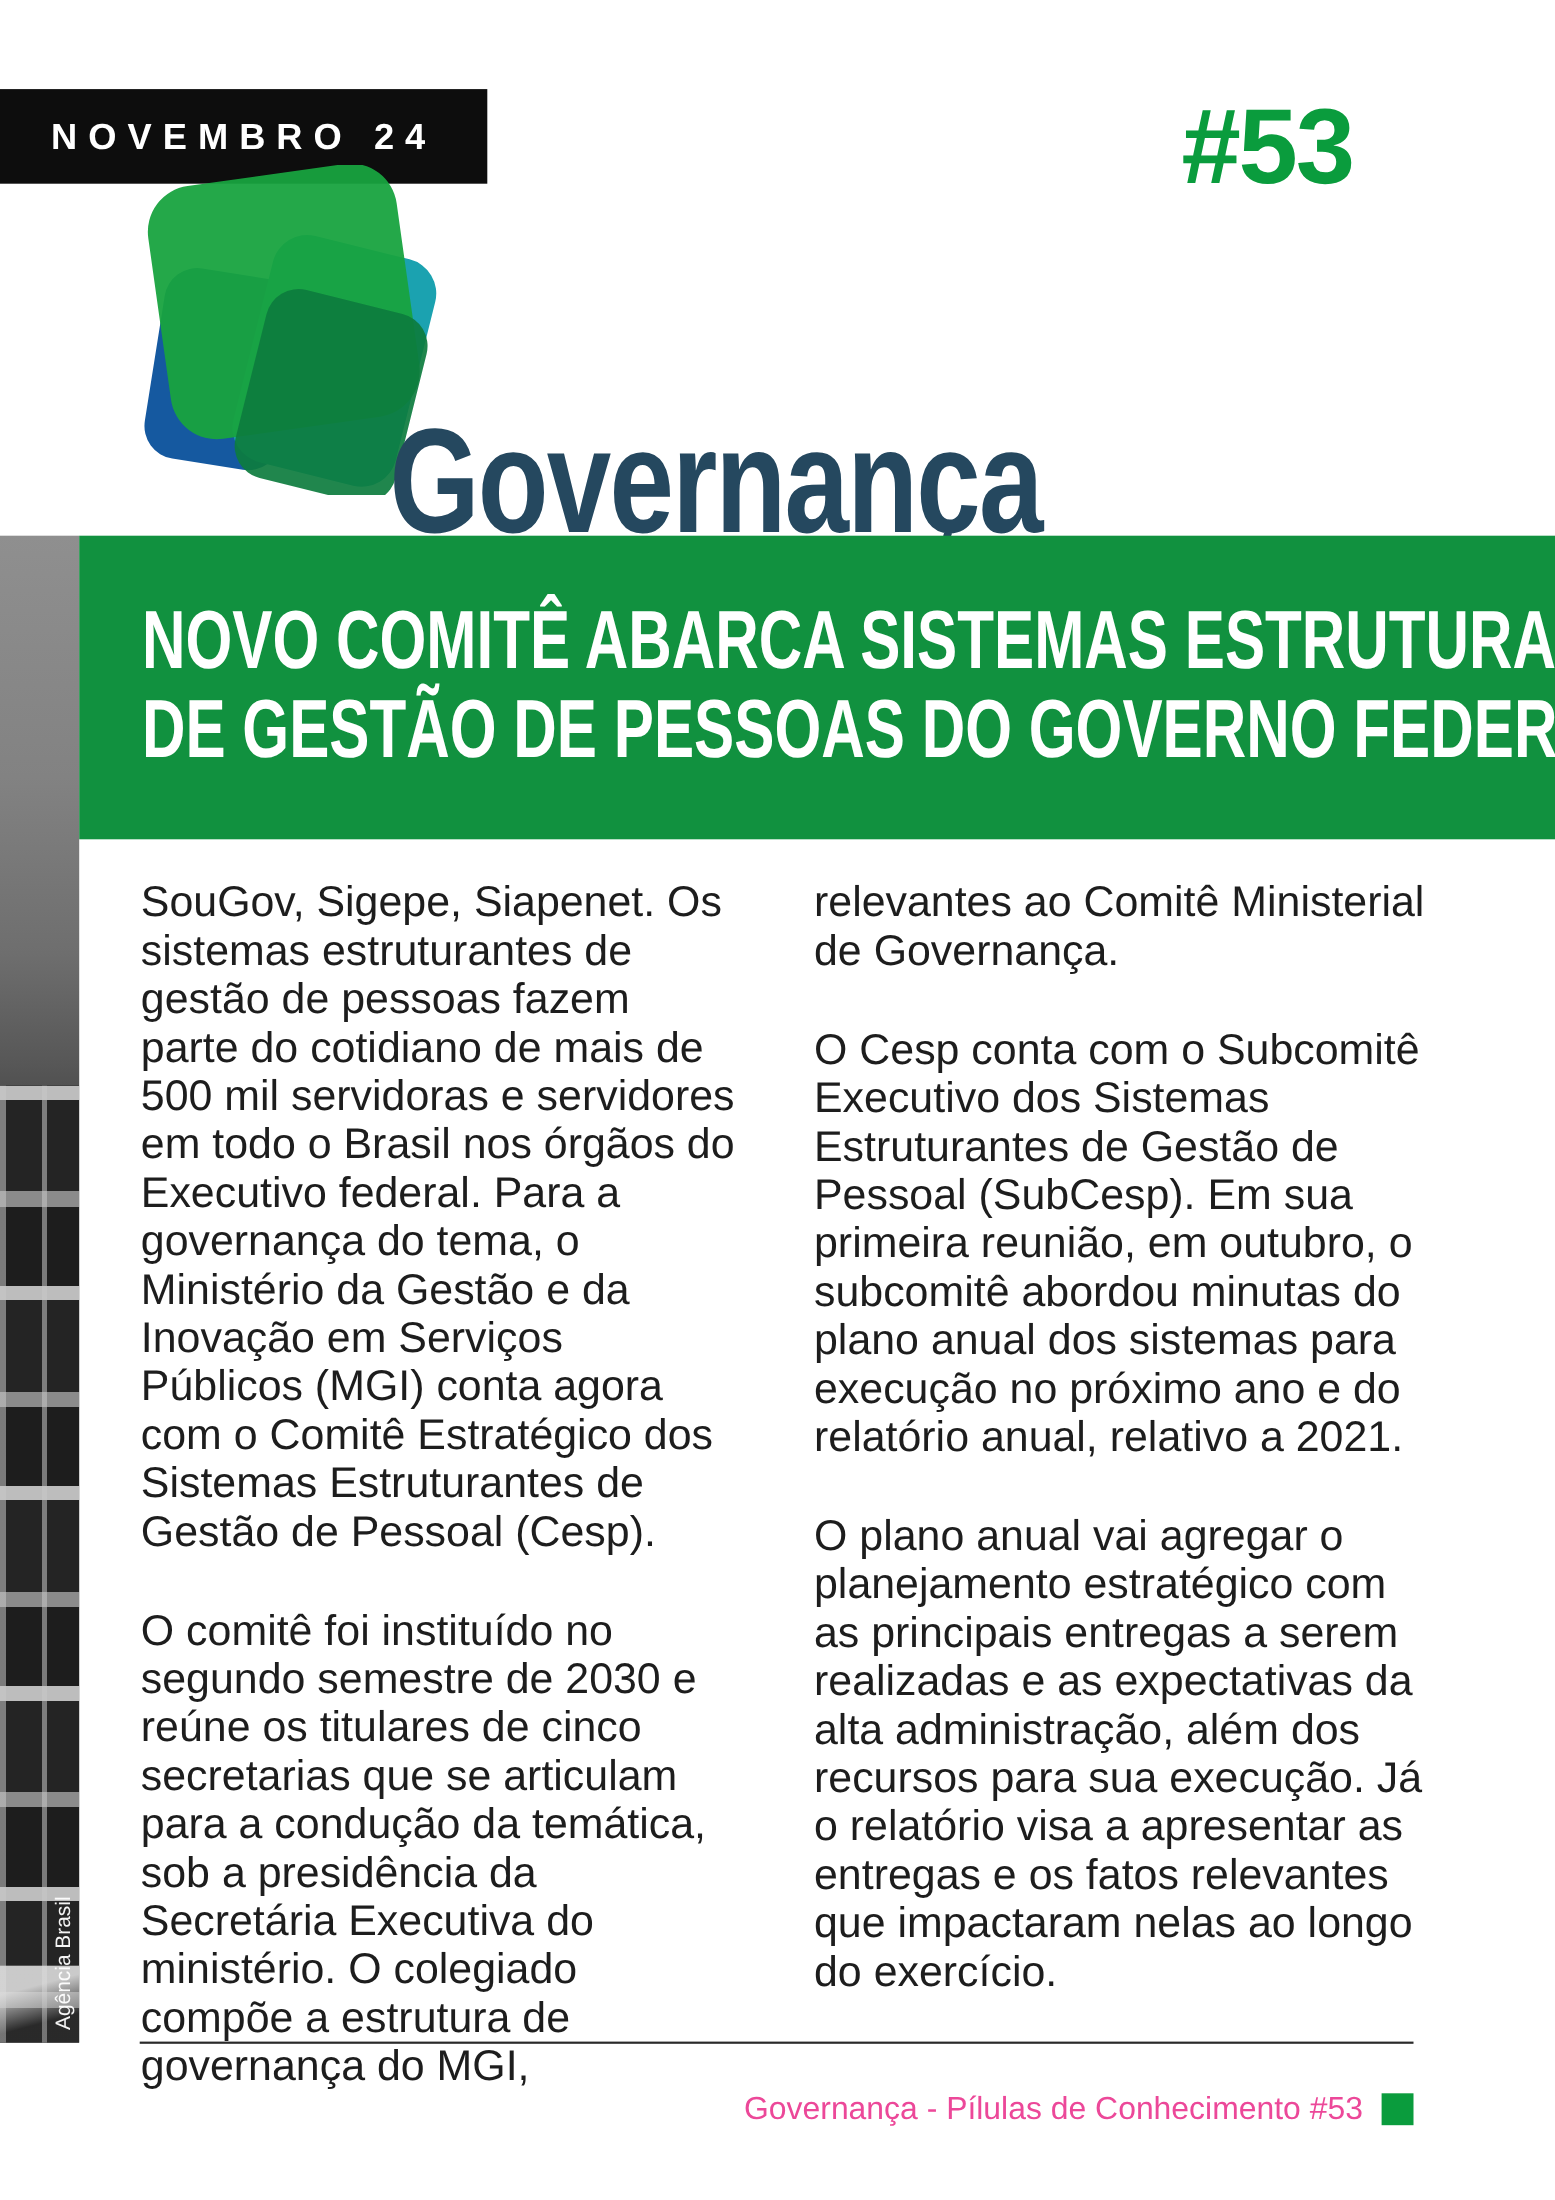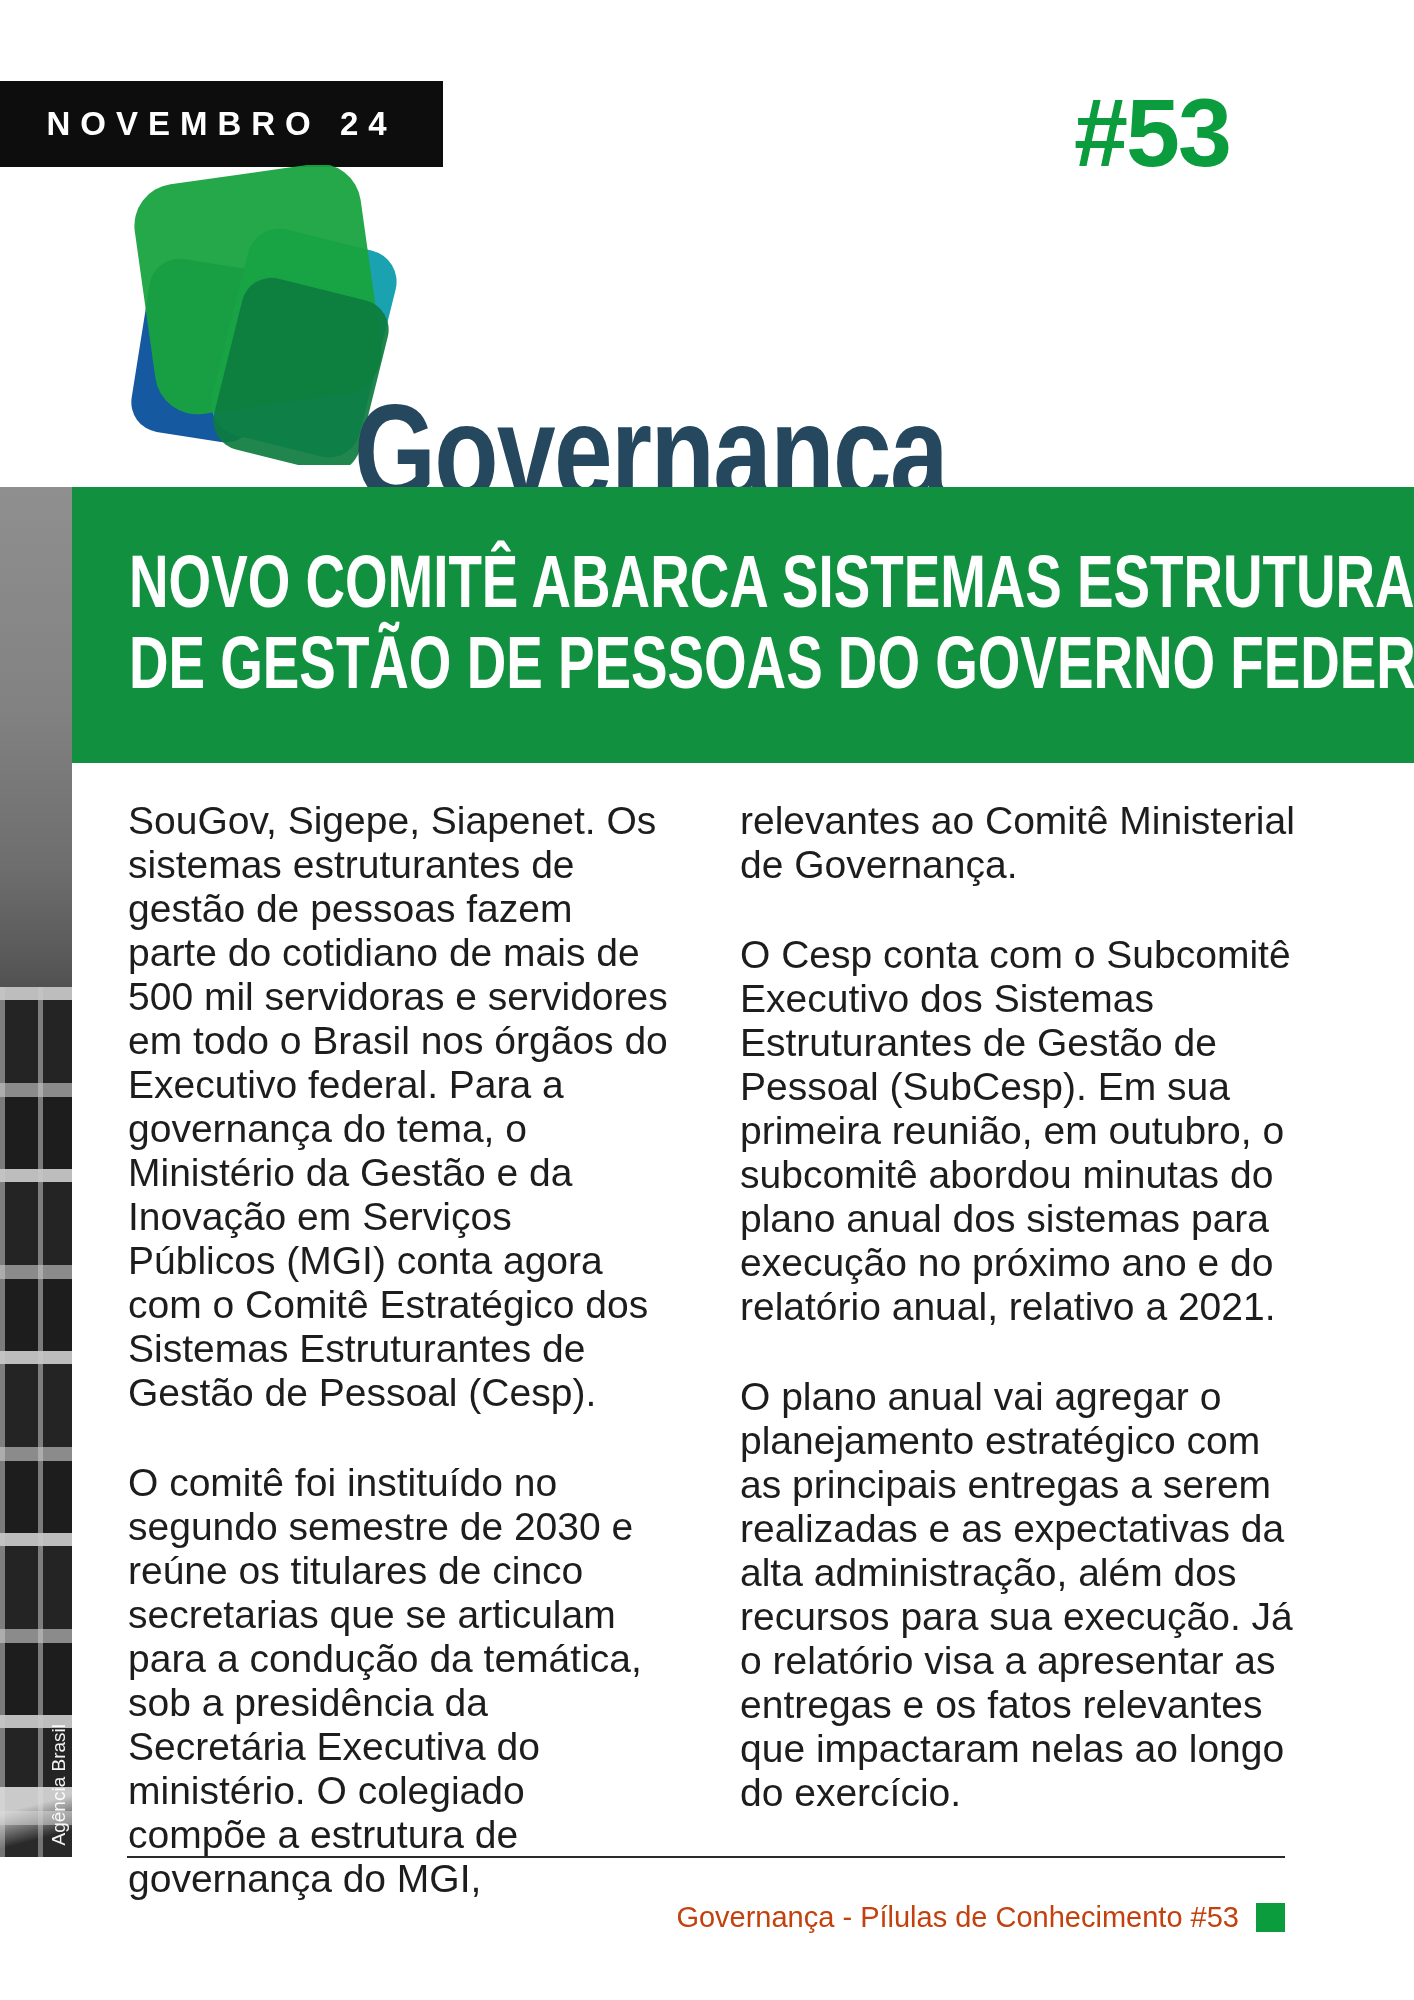--- a/index.html
+++ b/index.html
@@ -30,21 +30,21 @@
   }
 
   
   .issue-number{
     position:absolute;left:1074px;top:84px;width:220px;
     color:var(--brand_green);font-size:97px;font-weight:800;line-height:1;
     letter-spacing:-2px;
   }
 
   
-  .logo{position:absolute;left:130px;top:165px;width:850px;height:300px;text-align:right;}
+  .logo{position:absolute;left:130px;top:150px;width:850px;height:300px;text-align:right;}
   .logo-mark{position:absolute;left:0;top:0;width:268px;height:300px;}
   .logo-title{
     position:absolute;left:224px;top:220px;
     font-size:135px;font-weight:700;color:var(--navy);line-height:1;
     transform:scaleX(.78);transform-origin:left top;white-space:nowrap;
     letter-spacing:-2px;
   }
   .logo-subtitle{
     position:absolute;left:252px;top:376px;
     font-size:45px;font-weight:700;font-style:italic;color:var(--navy);
@@ -96,21 +96,21 @@
   .col-right{left:740px;width:560px;}
 
   
   .footer-divider{
     position:absolute;left:127px;top:1856px;width:1158px;height:2px;
     background:#2a2a2a;
   }
   .footer{
     position:absolute;left:128px;top:1901px;width:1157px;height:32px;
     display:flex;align-items:center;justify-content:flex-end;gap:17px;
-    color:#c2410c;font-size:29px;
+    color:#ec4899;font-size:29px;
   }
   .footer-square{width:29px;height:29px;background:var(--brand_green);}
 </style>
 </head>
 <body>
 
 <div class="page">
 
   <div class="date-bar">
     <span>NOVEMBRO 24</span>

